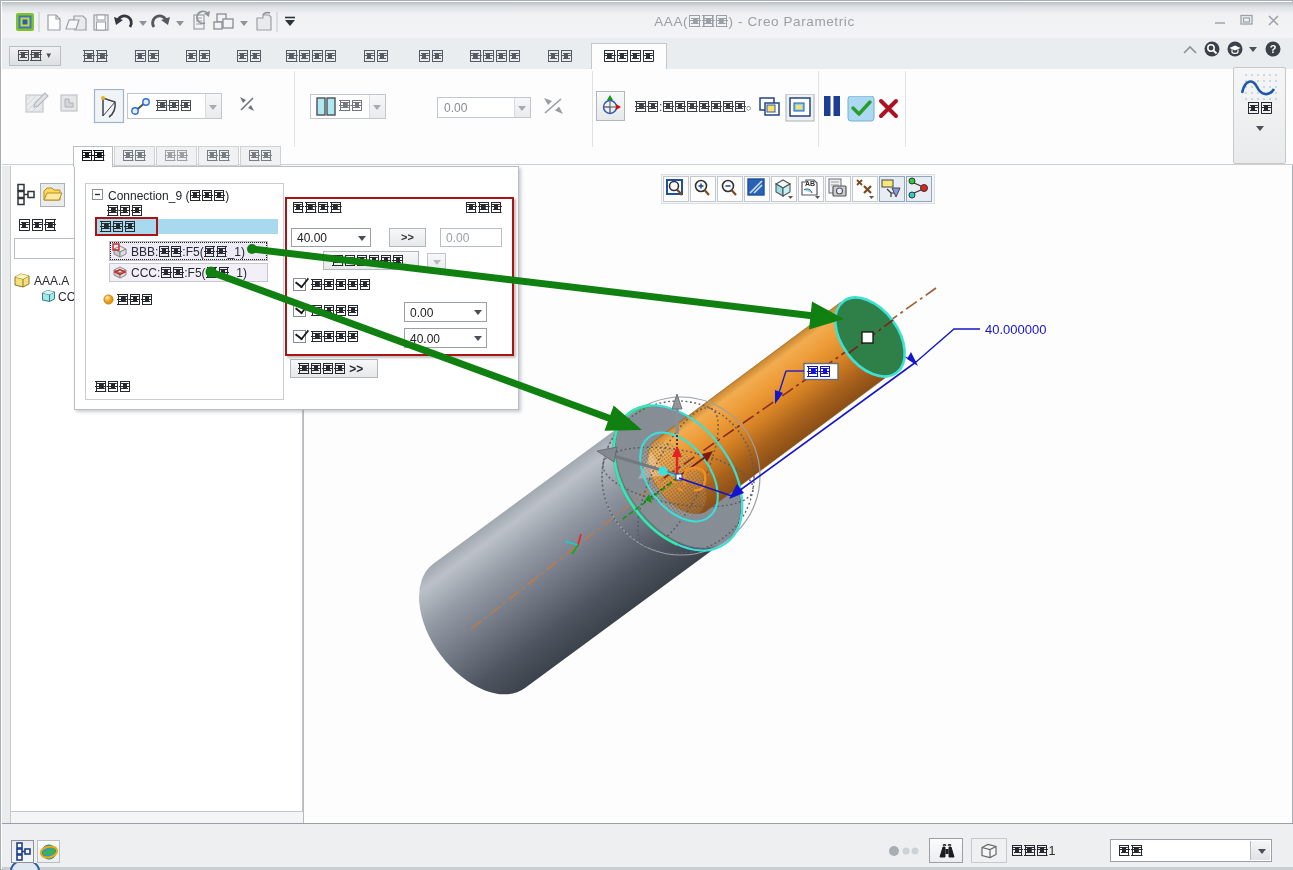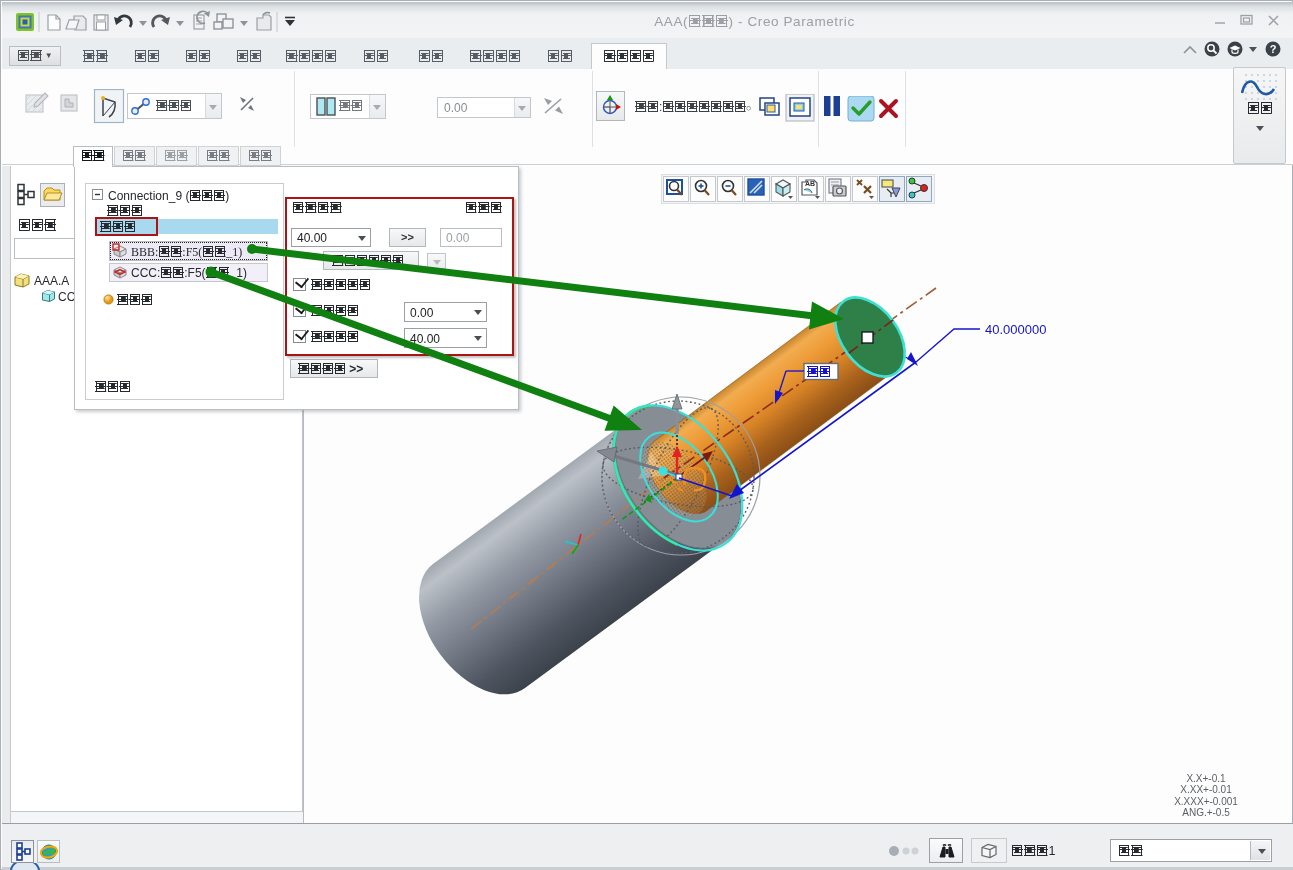--- a/index.html
+++ b/index.html
@@ -275,21 +275,21 @@
 <div class="abs" style="left:95px;top:218px;width:182px;height:15px;background:#a8d9ef;z-index:7;"></div>
 <div class="abs t12" style="left:99px;top:219px;z-index:8;"><span class="c"></span><span class="c"></span><span class="c"></span></div>
 <div class="redrect" style="left:94px;top:216px;width:63px;height:19px;"></div>
 <div class="abs" style="left:108px;top:240px;width:159px;height:20px;background:#edeaf5;border:1px solid #b9bdc2;outline:1.5px dotted #222;outline-offset:-2px;z-index:7;"></div>
 <svg class="abs" style="left:111px;top:242px;z-index:8" width="16" height="16" viewBox="0 0 16 16">
 <path d="M2,6 l6,-3 l6,3 l-6,3 z" fill="#e8eaec" stroke="#888"></path>
 <path d="M2,6 v5 l6,3 v-5 z" fill="#c9ccd0" stroke="#888"></path>
 <path d="M14,6 v5 l-6,3 v-5 z" fill="#dddfe2" stroke="#888"></path>
 <rect x="1" y="1" width="6" height="6" fill="none" stroke="#cc2222" stroke-width="1.4"></rect>
 </svg>
-<div class="abs t12" style="left:130px;top:244px;z-index:8;font-family:Liberation Serif, serif;">BBB:<span class="c"></span><span class="c"></span>:F5(<span class="c"></span><span class="c"></span>_1)</div>
+<div class="abs t12" style="left:130px;top:244px;z-index:8;">BBB:<span class="c"></span><span class="c"></span>:F5(<span class="c"></span><span class="c"></span>_1)</div>
 <div class="abs" style="left:108px;top:262px;width:159px;height:19px;background:#f2eff8;border:1px solid #c4c8cc;z-index:7;"></div>
 <svg class="abs" style="left:111px;top:263px;z-index:8" width="16" height="16" viewBox="0 0 16 16">
 <path d="M2,6 l6,-3 l6,3 l-6,3 z" fill="#e8eaec" stroke="#888"></path>
 <path d="M2,6 v5 l6,3 v-5 z" fill="#c9ccd0" stroke="#888"></path>
 <path d="M14,6 v5 l-6,3 v-5 z" fill="#dddfe2" stroke="#888"></path>
 <path d="M3,8 l5,-2.5 l5,2.5 l-5,2.5 z" fill="none" stroke="#cc2222" stroke-width="1.4"></path>
 </svg>
 <div class="abs t12" style="left:130px;top:265px;z-index:8;">CCC:<span class="c"></span><span class="c"></span>:F5(<span class="c"></span><span class="c"></span>_1)</div>
 <svg class="abs" style="left:102px;top:293px;z-index:7" width="11" height="11" viewBox="0 0 11 11">
 <defs>
@@ -527,21 +527,20 @@
 <path d="M13,12 l8,0 l-4,9 z" fill="#8899dd" stroke="#445" stroke-width="1"></path>
 </g>
 <g transform="translate(243,0)">
 <circle cx="6" cy="5" r="3" fill="#33cc33" stroke="#333" stroke-width="1"></circle>
 <circle cx="18" cy="12" r="3.5" fill="#dd2222" stroke="#333" stroke-width="1"></circle>
 <circle cx="6" cy="19" r="3" fill="#33cccc" stroke="#333" stroke-width="1"></circle>
 <path d="M8,7 L15,10 M8,17 L15,14" stroke="#333" stroke-width="1.3"></path>
 </g>
 </svg>
 
-<div class="abs" style="left:1150px;top:772px;width:110px;text-align:center;font-size:10px;color:#5a5f64;line-height:11.4px;z-index:2;">X.X+-0.1<br>X.XX+-0.01<br>X.XXX+-0.001<br>ANG.+-0.5</div>
 
 <div class="abs" id="statusbar"></div>
 <div class="abs" id="bottomstrip"></div>
 <div class="abs sbtn" style="left:10px;top:839px;width:23px;height:23px;border-color:#8d9399;background:linear-gradient(#e9ebed,#f6f7f8);"></div>
 <svg class="abs" style="left:13px;top:841px;z-index:13" width="18" height="19" viewBox="0 0 18 19">
 <g stroke="#1c3f94" stroke-width="1.6" fill="#fff">
 <rect x="3" y="1" width="5" height="5"></rect>
         <rect x="3" y="13" width="5" height="5"></rect>
 <rect x="3" y="7" width="5" height="5"></rect>
         <rect x="11" y="7" width="5" height="5"></rect>

